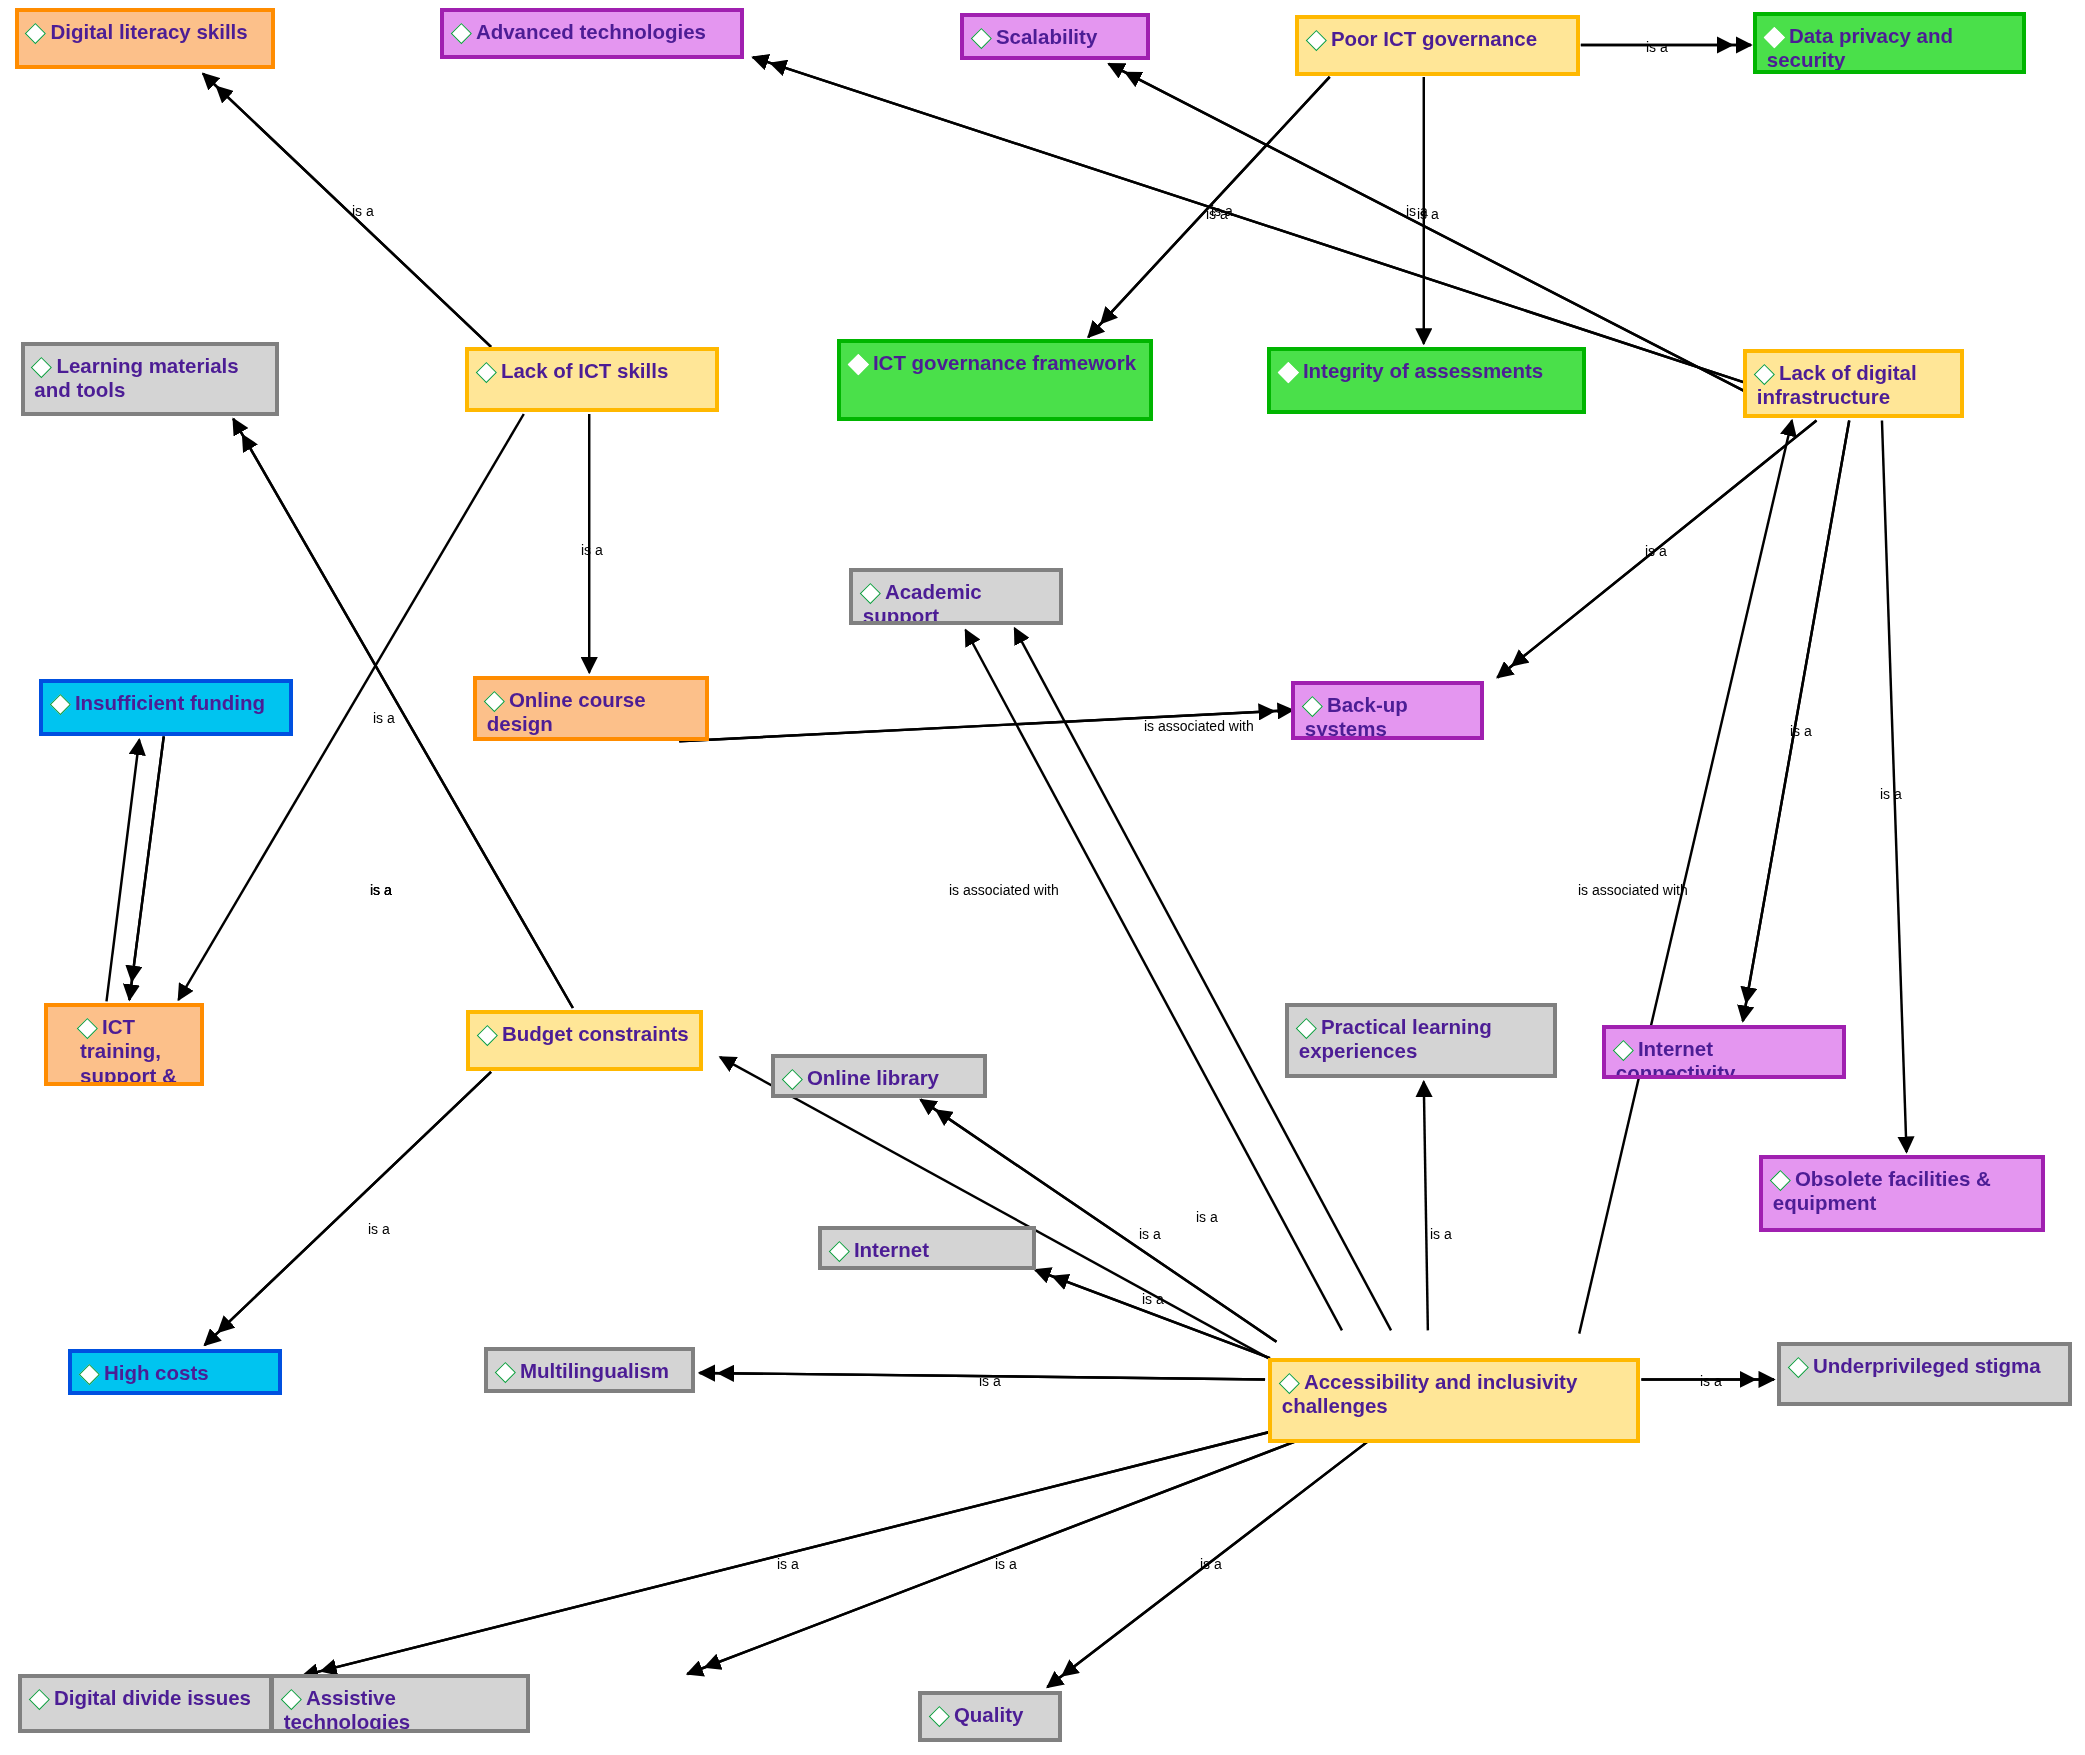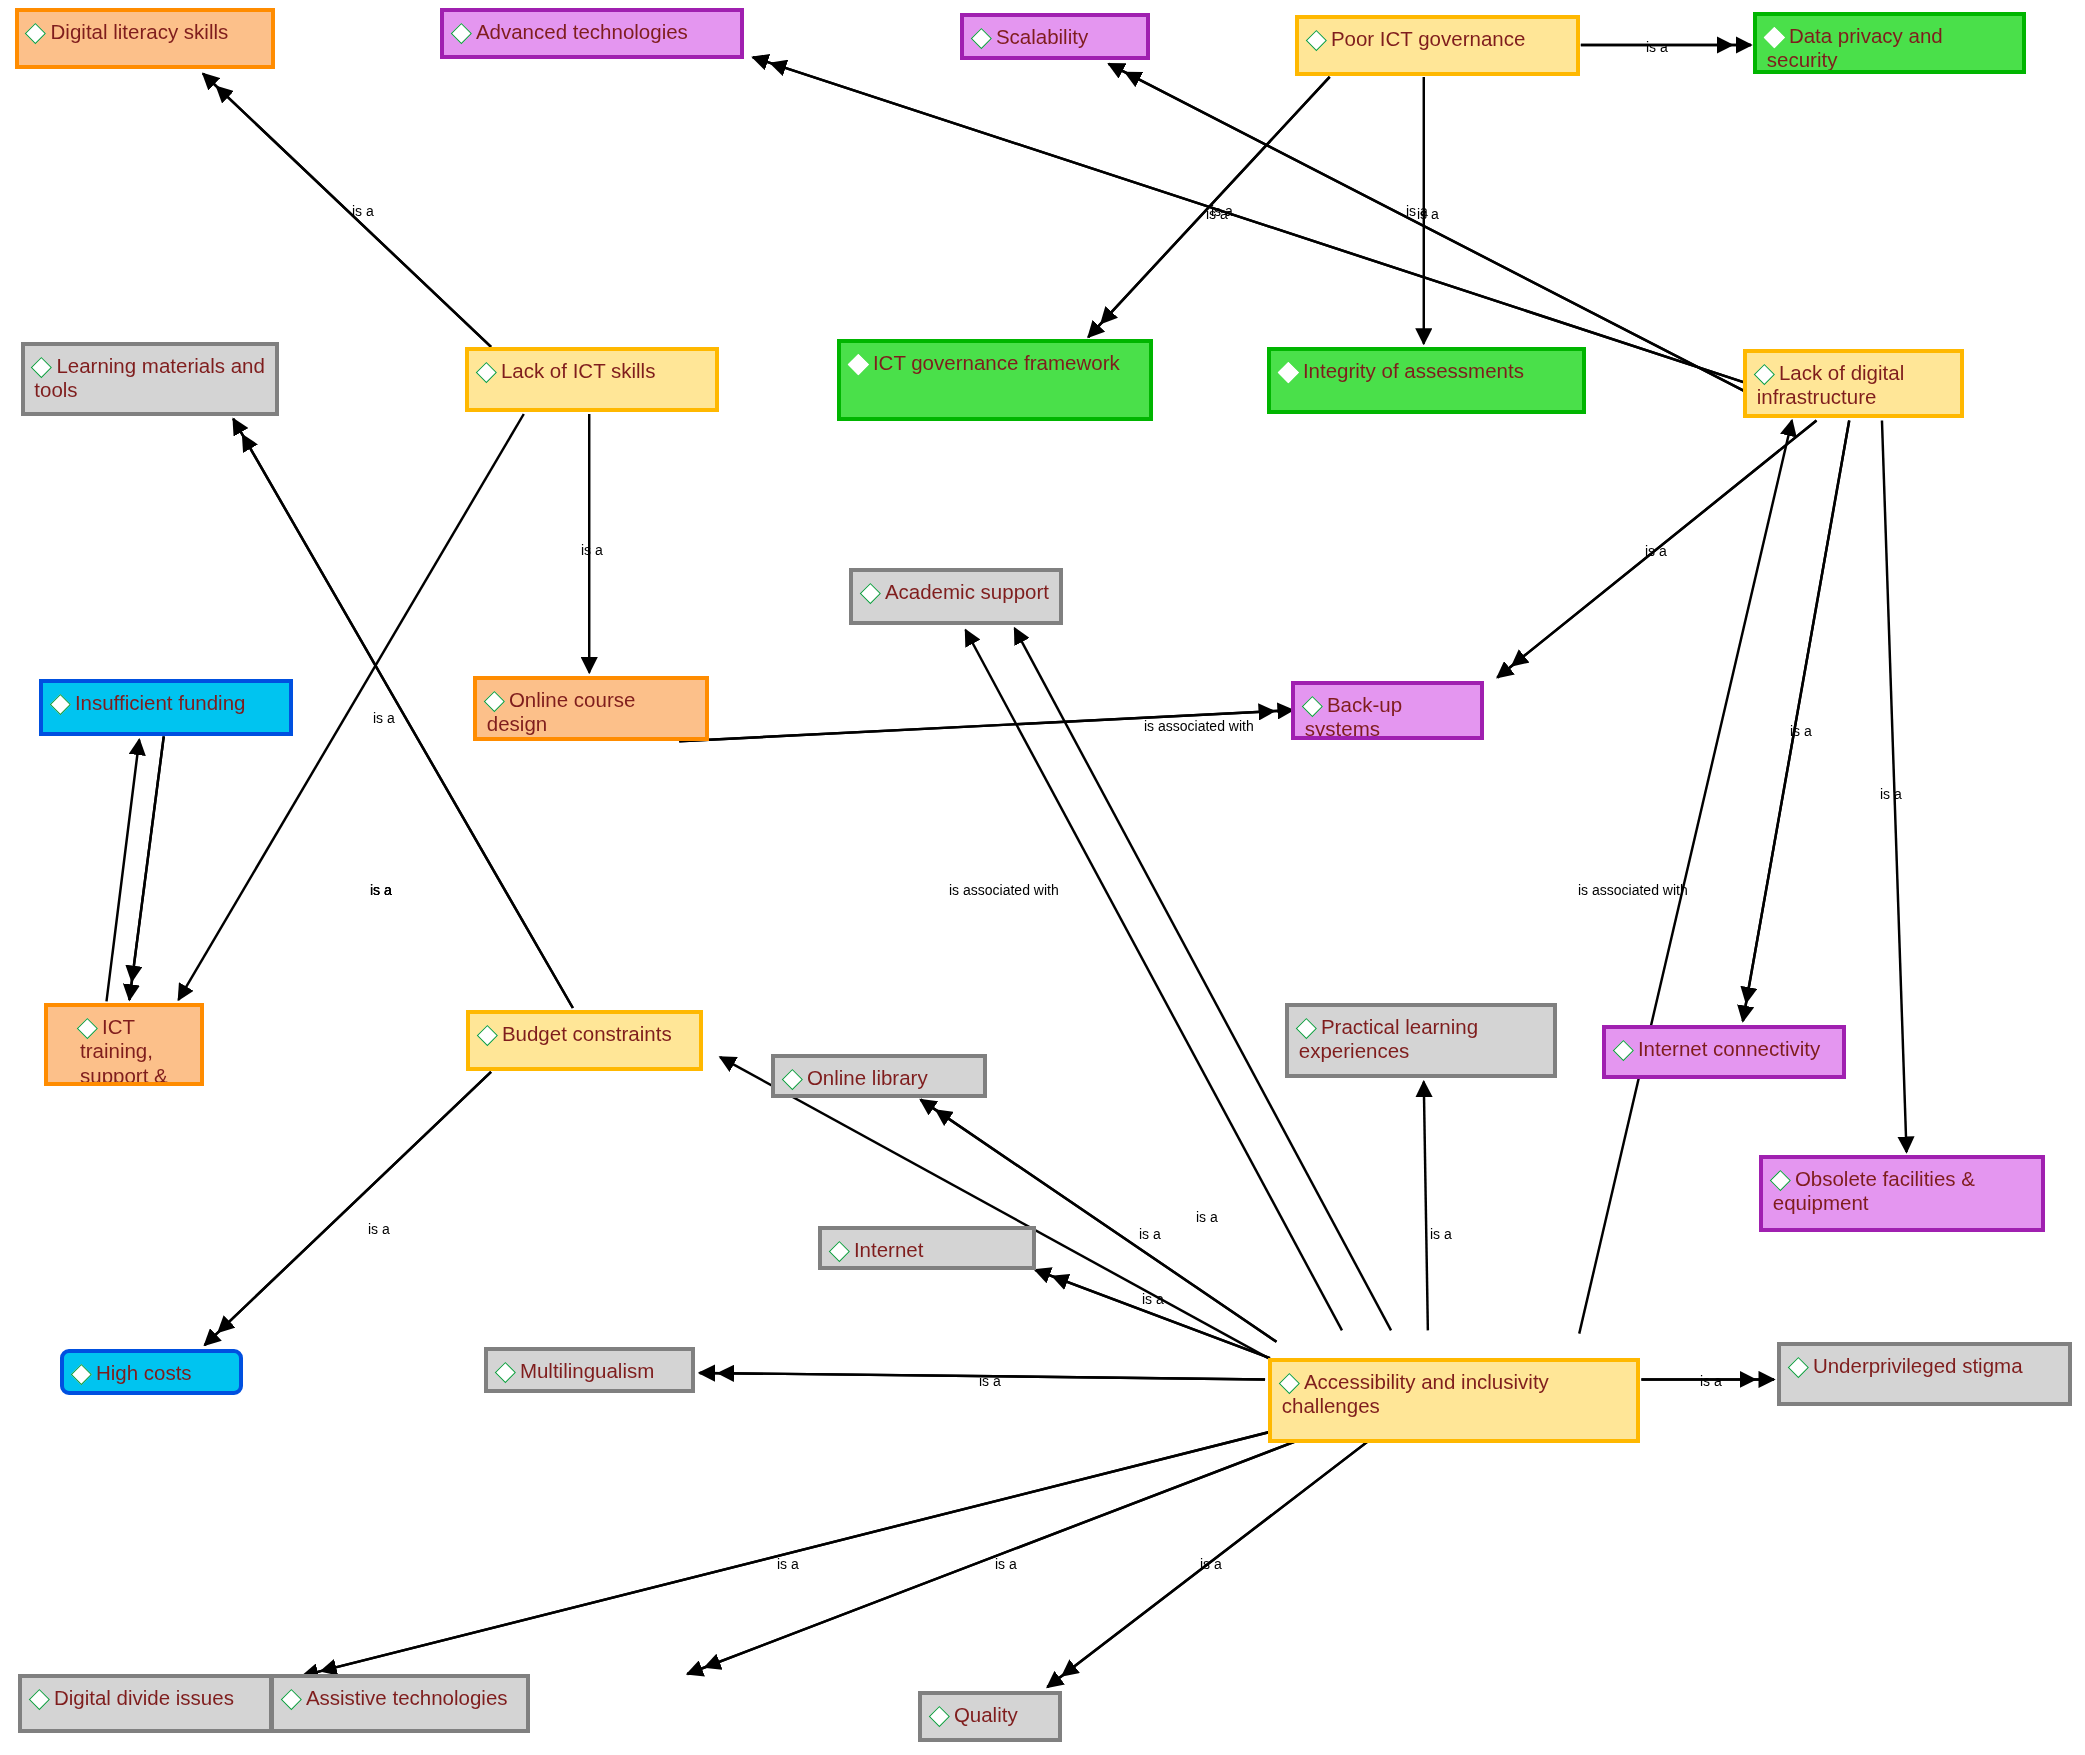--- a/index.html
+++ b/index.html
@@ -22,23 +22,24 @@
     height: 1755px;
     pointer-events: none;
   }
   .node {
     position: absolute;
     box-sizing: border-box;
     display: block;
     padding: 8.2px 8.2px 8.2px 9.8px;
     font-size: 20.5px;
     line-height: 1.18;
-    color: #7f1d1d;
+    color: #4c1d95;
     white-space: normal;
     overflow: hidden;
+    font-weight: bold;
   }
   .node .diamond {
     display: inline-block;
     width: 14.7px;
     height: 14.7px;
     margin-right: 7.4px;
     vertical-align: -1.6px;
     transform: rotate(45deg);
     box-sizing: border-box;
   }
@@ -179,21 +180,21 @@
       <div class="node n-cyan" style="left: 39px; top: 679px; width: 254px; height: 57px;"><span class="diamond d-green"></span><span class="label">Insufficient funding</span></div>
       <div class="node n-orange" style="left: 473px; top: 676px; width: 236px; height: 65px;"><span class="diamond d-green"></span><span class="label">Online course design</span></div>
       <div class="node n-violet" style="left: 1291px; top: 681px; width: 193px; height: 59px;"><span class="diamond d-green"></span><span class="label">Back-up systems</span></div>
       <div class="node n-orange" style="left: 44px; top: 1003px; width: 160px; height: 83px; padding-left: 32px;"><span class="diamond d-green"></span><span class="label">ICT training, support &amp; competencies</span></div>
       <div class="node n-yellow" style="left: 466px; top: 1010px; width: 237px; height: 61px;"><span class="diamond d-green"></span><span class="label">Budget constraints</span></div>
       <div class="node n-gray" style="left: 771px; top: 1054px; width: 216px; height: 44px;"><span class="diamond d-green"></span><span class="label">Online library</span></div>
       <div class="node n-gray" style="left: 1285px; top: 1003px; width: 272px; height: 75px;"><span class="diamond d-green"></span><span class="label">Practical learning experiences</span></div>
       <div class="node n-violet" style="left: 1602px; top: 1025px; width: 244px; height: 54px;"><span class="diamond d-green"></span><span class="label">Internet connectivity</span></div>
       <div class="node n-violet" style="left: 1759px; top: 1155px; width: 286px; height: 77px;"><span class="diamond d-green"></span><span class="label">Obsolete facilities &amp; equipment</span></div>
       <div class="node n-gray" style="left: 818px; top: 1226px; width: 218px; height: 44px;"><span class="diamond d-green"></span><span class="label">Internet</span></div>
-      <div class="node n-cyan" style="left: 60px; top: 1349px; width: 183px; height: 46px; border-radius: 9px;"><span class="diamond d-green"></span><span class="label">High costs</span></div>
+      <div class="node n-cyan" style="left: 68px; top: 1349px; width: 214px; height: 46px;"><span class="diamond d-green"></span><span class="label">High costs</span></div>
       <div class="node n-gray" style="left: 484px; top: 1347px; width: 211px; height: 46px;"><span class="diamond d-green"></span><span class="label">Multilingualism</span></div>
       <div class="node n-yellow" style="left: 1268px; top: 1334px; width: 372px; height: 85px; margin-top: 24px;"><span class="diamond d-green"></span><span class="label">Accessibility and inclusivity challenges</span></div>
       <div class="node n-gray" style="left: 1777px; top: 1342px; width: 295px; height: 64px;"><span class="diamond d-green"></span><span class="label">Underprivileged stigma</span></div>
       <div class="node n-gray" style="left: 18px; top: 1674px; width: 255px; height: 59px;"><span class="diamond d-green"></span><span class="label">Digital divide issues</span></div>
       <div class="node n-gray" style="left: 270px; top: 1674px; width: 260px; height: 59px;"><span class="diamond d-green"></span><span class="label">Assistive technologies</span></div>
       <div class="node n-gray" style="left: 918px; top: 1691px; width: 144px; height: 51px;"><span class="diamond d-green"></span><span class="label">Quality</span></div>
     </div>
   <div id="labels">
       <div class="edge-label" style="left: 352px; top: 203px;">is a</div>
       <div class="edge-label" style="left: 1211px; top: 203px;">is a</div>

